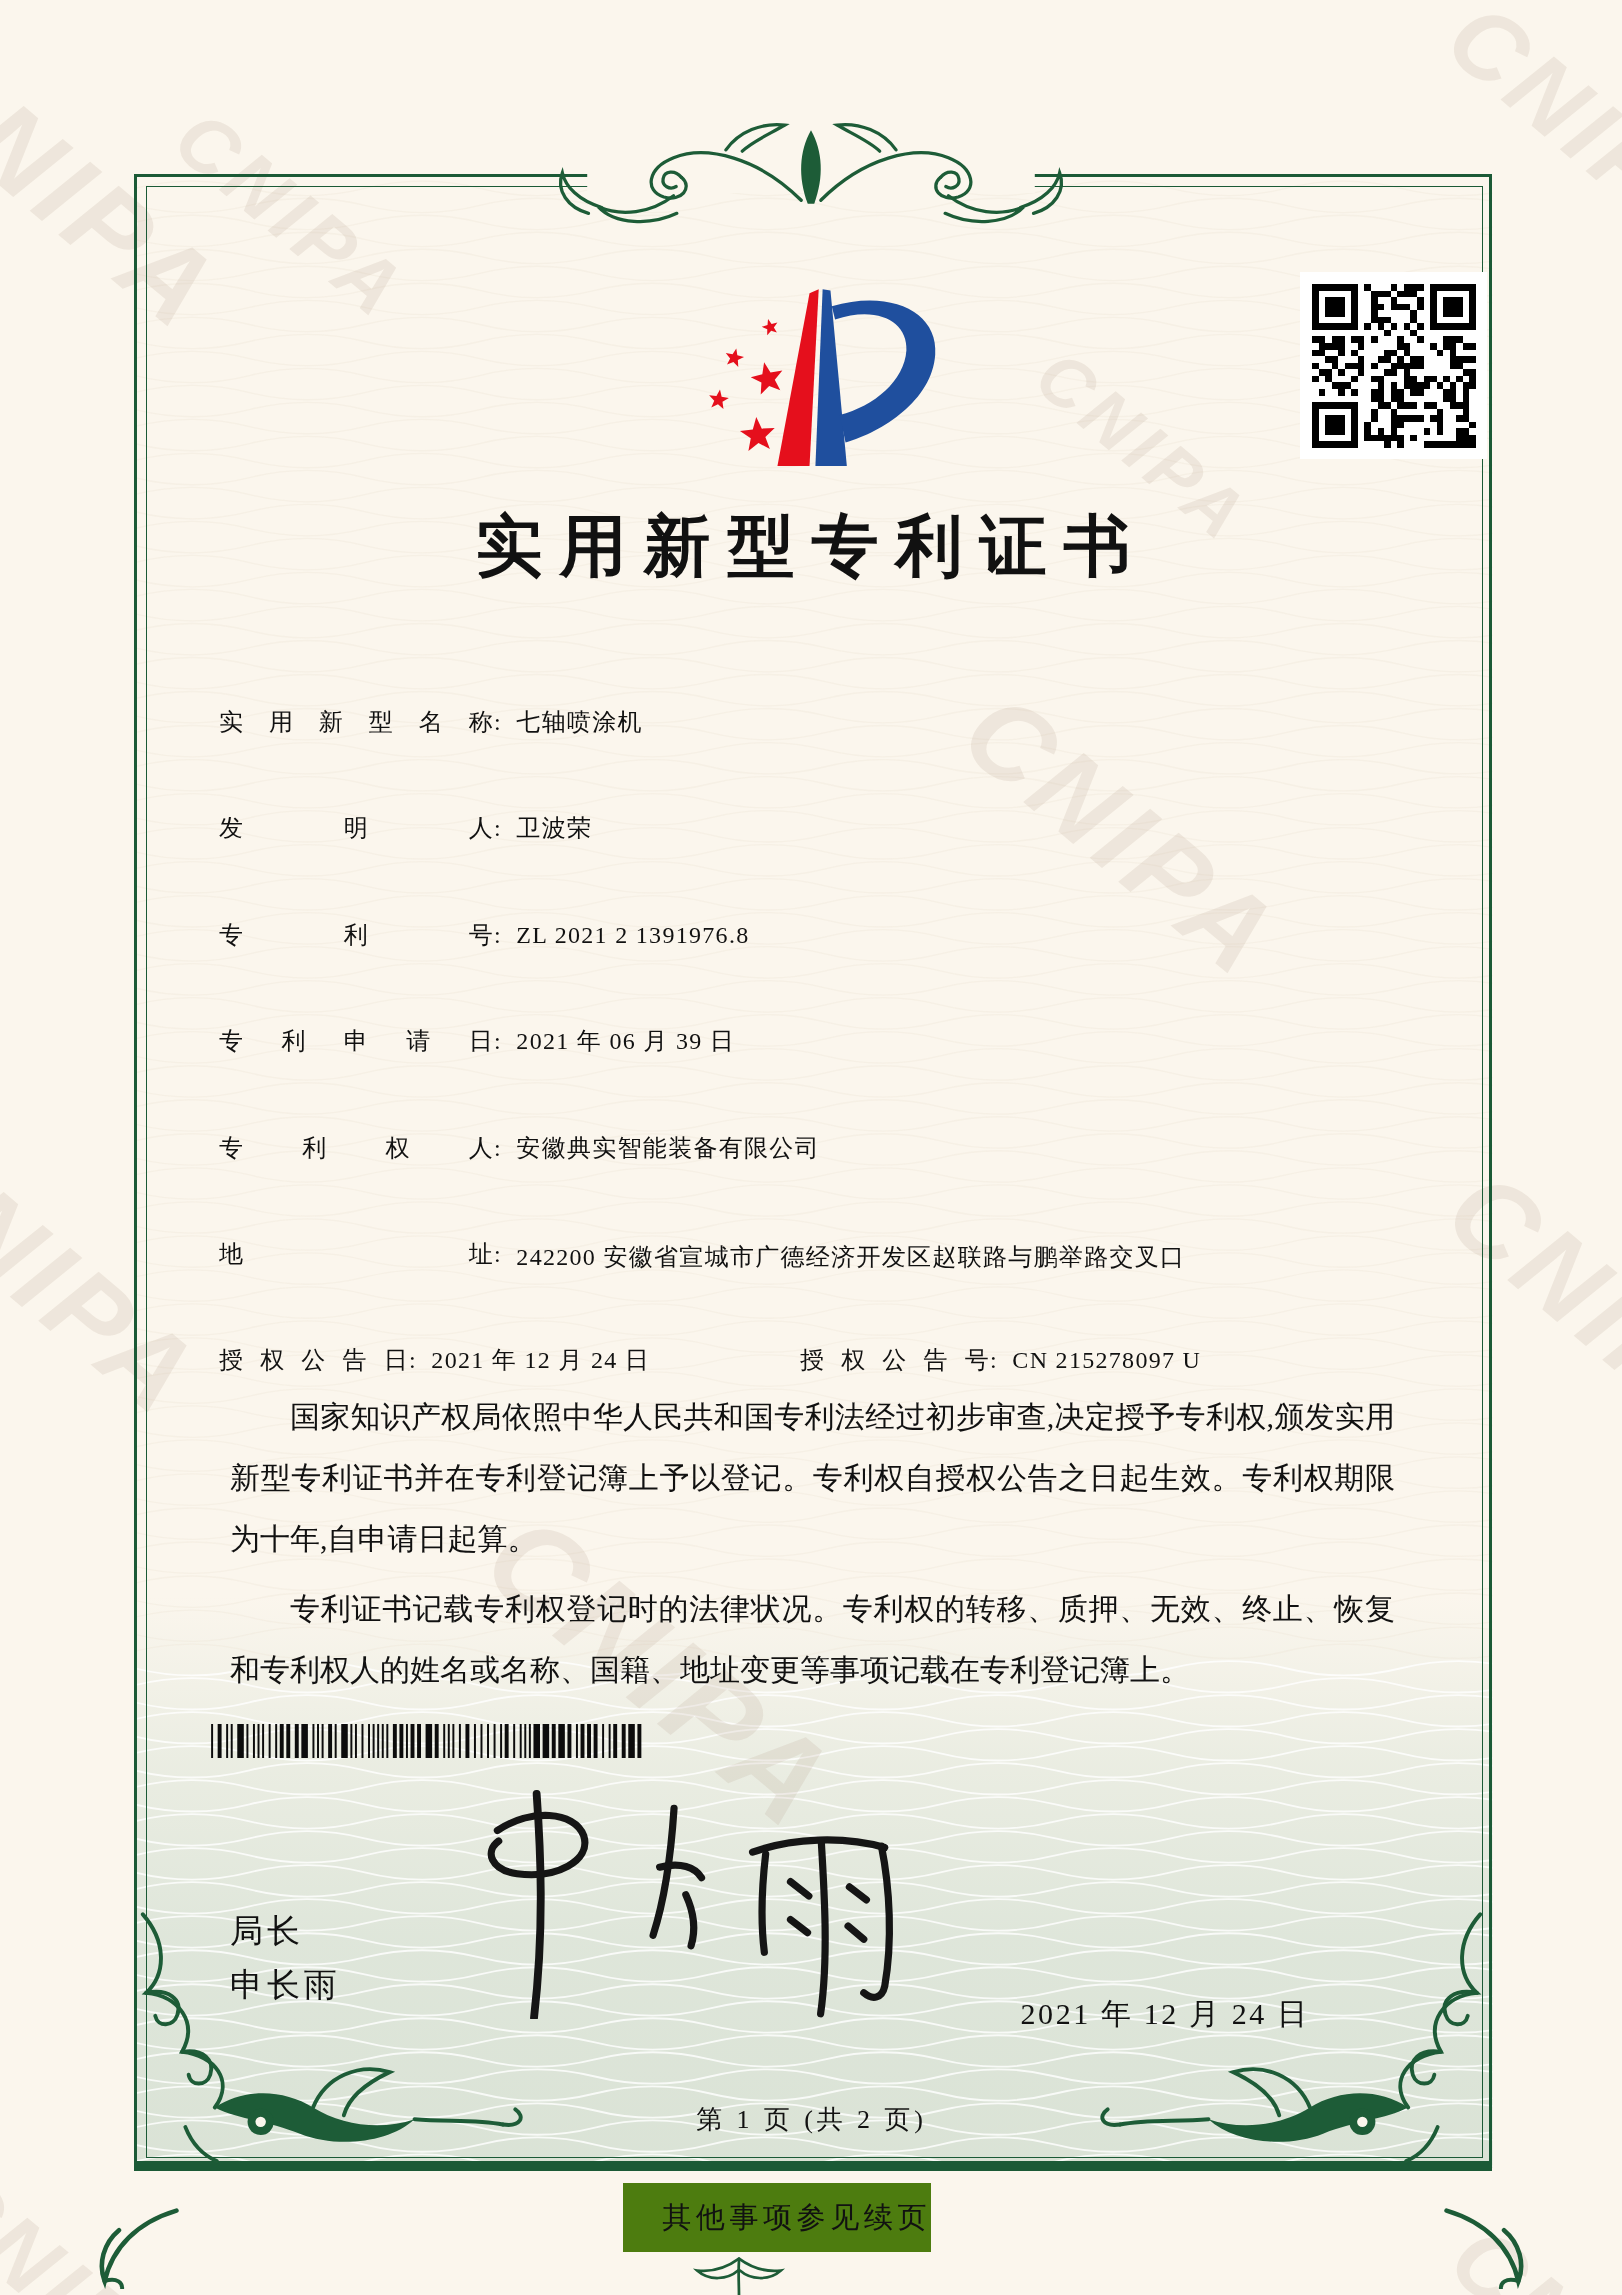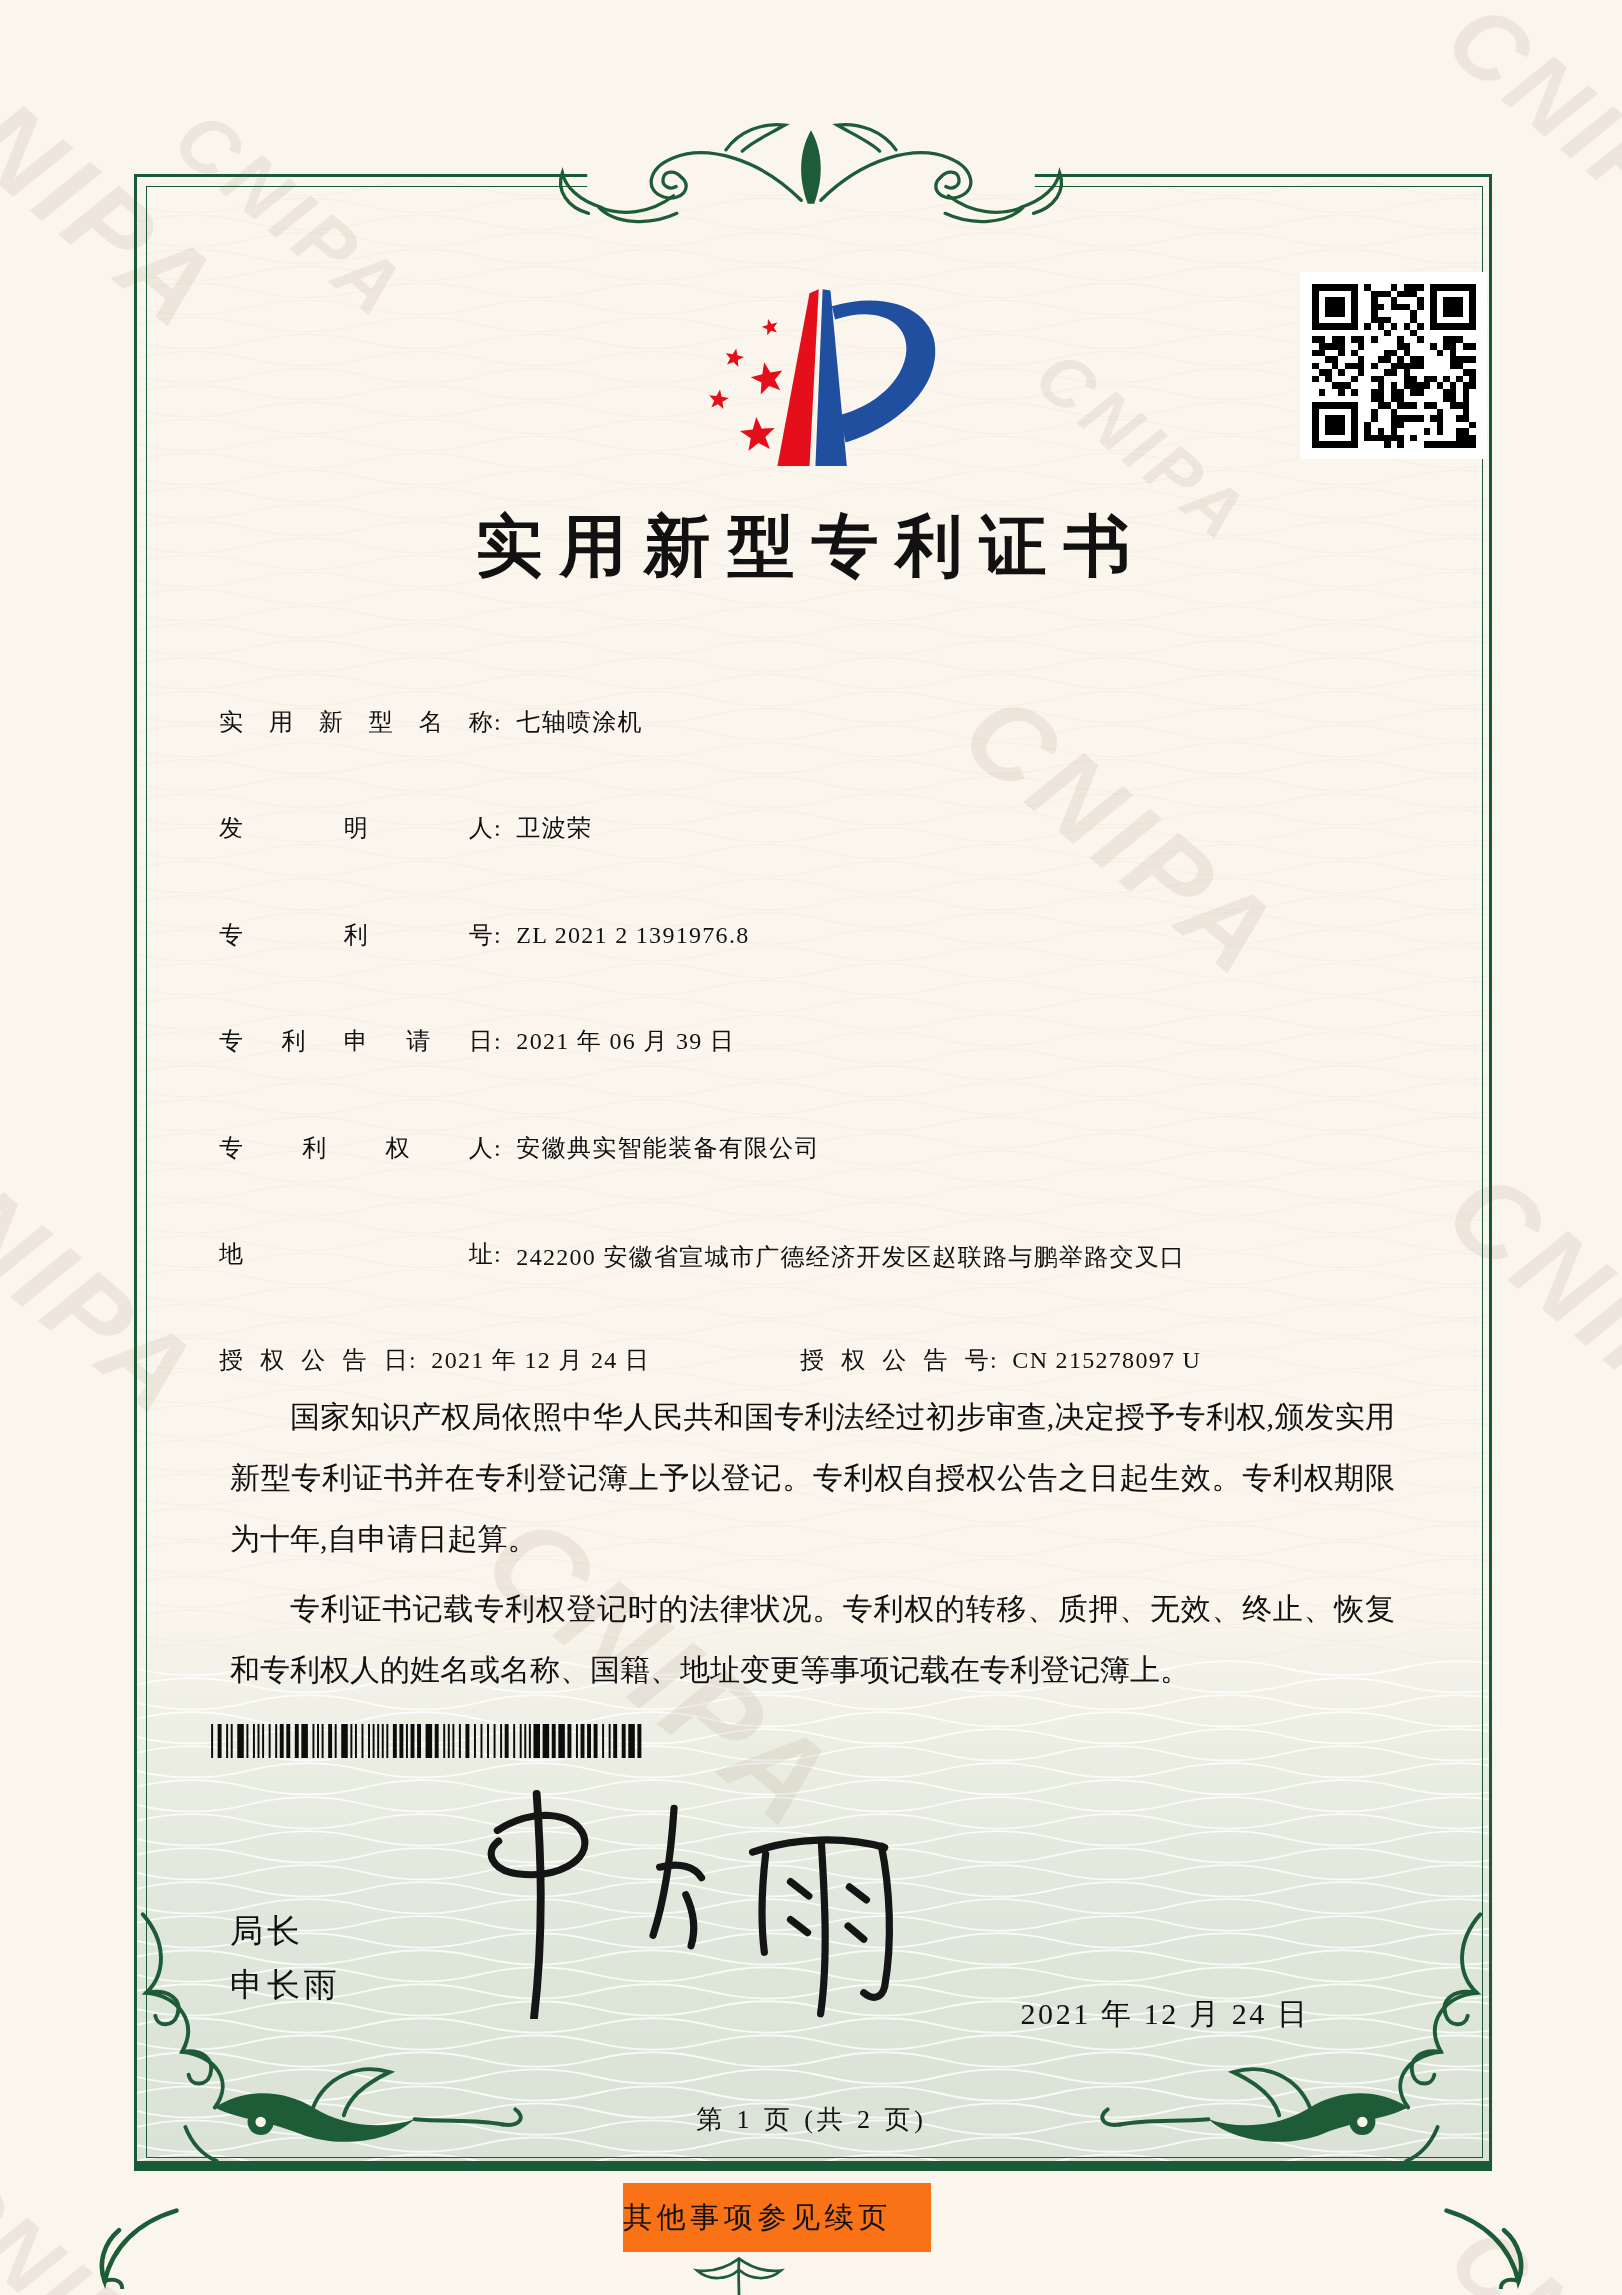--- a/index.html
+++ b/index.html
@@ -29,21 +29,21 @@
       line-height:61px;text-align:justify;}
   .paras p{margin:0;text-indent:60px;}
   .paras p + p{margin-top:9.2px;}
   .director{position:absolute;left:230px;font-size:33px;letter-spacing:3.9px;
       font-family:"Liberation Sans","DejaVu Sans",sans-serif;font-weight:500;margin-top:27px;}
   .bigdate{position:absolute;left:949px;top:1994px;width:432px;text-align:center;
       font-size:30px;letter-spacing:2.6px;}
   .pagenum{position:absolute;left:0;top:2102px;width:100%;text-align:center;
       font-size:26px;letter-spacing:3.9px;}
   .noteband{position:absolute;left:623px;top:2183px;width:308px;height:69px;
-      background:#f97316;text-align:left;}
+      background:#4d7c0f;text-align:right;}
   .noteband span{font-size:29px;line-height:69px;letter-spacing:4.6px;}
   .qrbox{position:absolute;left:1300px;top:272px;width:187px;height:187px;background:#ffffff;}
   .qrbox svg{position:absolute;left:11.8px;top:11.8px;}
 </style>
 </head>
 <body>
 
 <div class="page">
 
   <svg id="waves" class="abs" style="left:0;top:0" width="1623" height="2295" viewBox="0 0 2480 3508">

